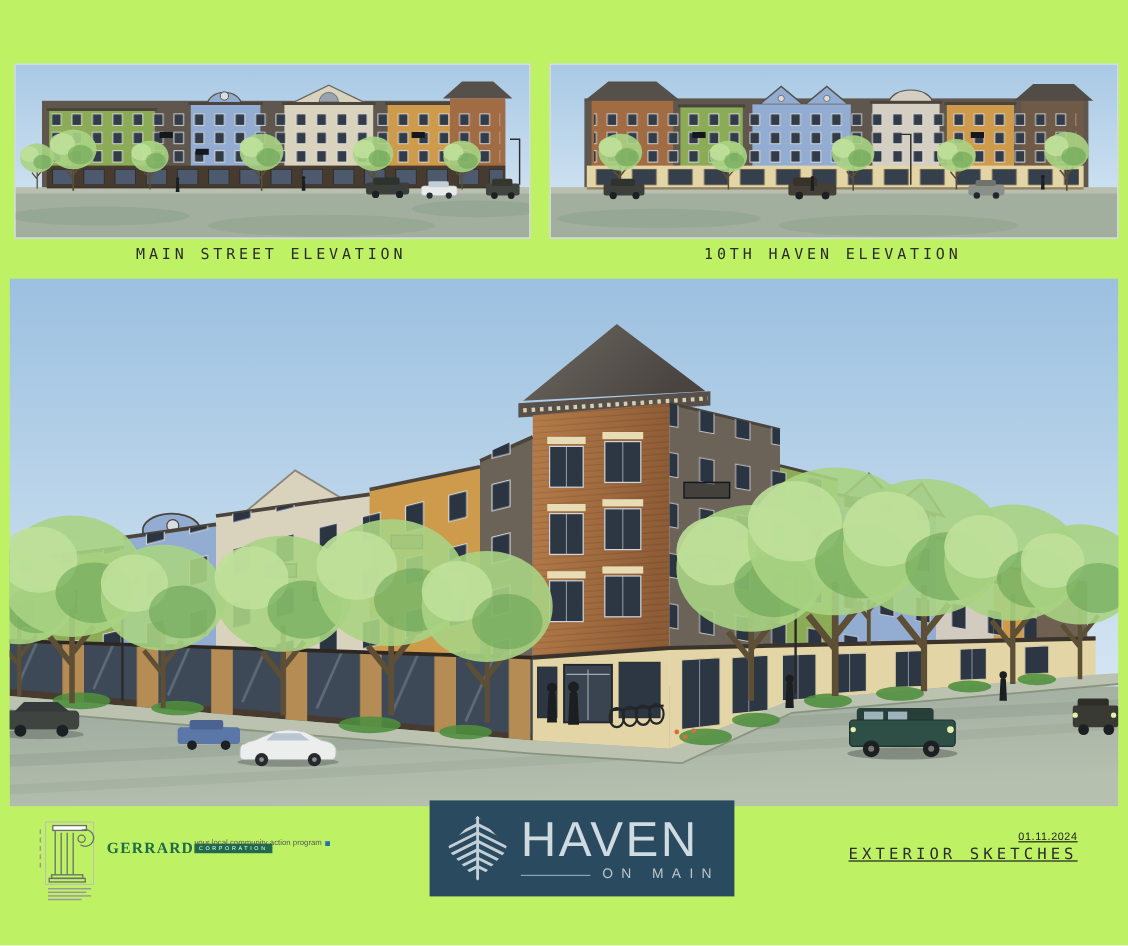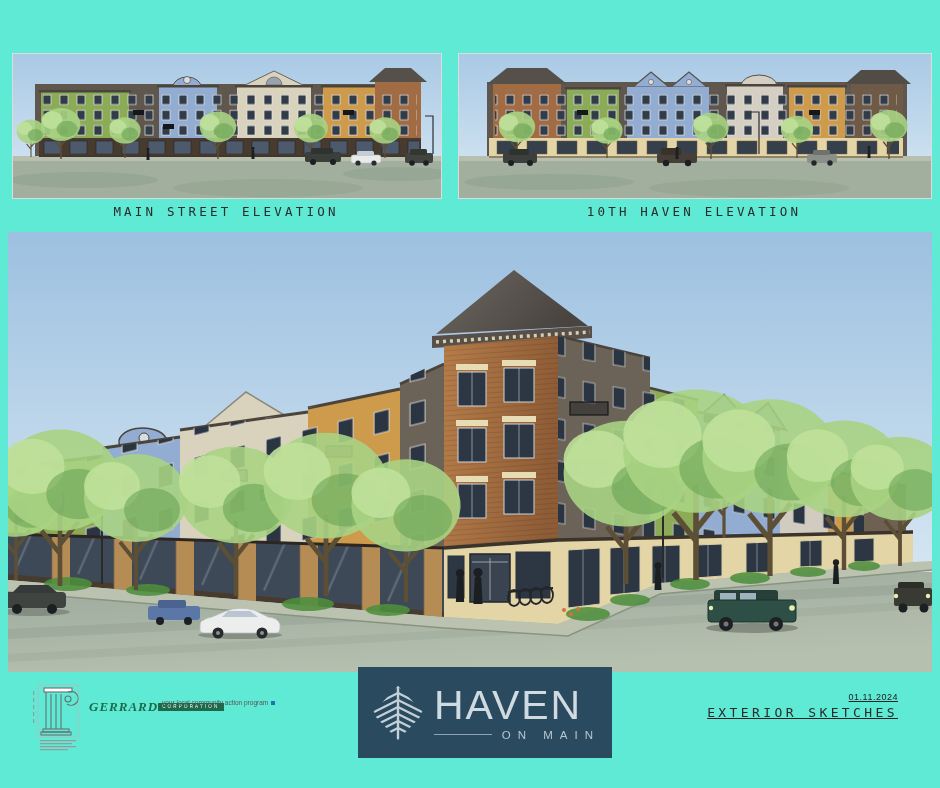--- a/index.html
+++ b/index.html
@@ -1,31 +1,31 @@
 <!DOCTYPE html>
 <html style="--sky-top: #9cc0e0; --sky-bottom: #d8e8f3; --street: #a2af9f; --sidewalk: #bcc2b0; --facade-green: #8cab57; --facade-blue: #92add1; --facade-cream: #d9d2bd; --facade-tan: #d2cbbf; --facade-orange: #ce9a4b; --facade-brick: #a16b44; --facade-dark: #6b6258; --roof-dark: #54504b; --storefront-dark: #473b30; --stone: #e4d5a6; --glass-dark: #2d3743; --tree-light: #a9d383; --tree-dark: #64a151; --shrub: #4e8f3e; --haven-bg: #2a4a5f; --haven-fg: #cfdae1; --gerrard-green: #1d6b4a; --couleecap-blue: #2173ae;"><head>
 <meta charset="utf-8">
 <style>
   html,body{margin:0;padding:0;background:#ffffff;}
-  .sheet{position:relative;width:940px;height:788px;background:#5eead4;overflow:hidden;
+  .sheet{position:relative;width:940px;height:788px;background:#bef264;overflow:hidden;
          font-family:"Liberation Sans",sans-serif;color:#222;}
   .abs{position:absolute;}
   .elev{border:1px solid #dcdcdc;background:#bcd6ec;}
   .caption{font-family:"DejaVu Sans Mono",monospace;font-size:12.5px;letter-spacing:3.2px;
            color:#2b2b2b;text-align:center;white-space:nowrap;}
   
   .haven-box{background:var(--haven-bg);display:flex;align-items:center;padding:0 12px;box-sizing:border-box;}
   .haven-right{flex:1;display:flex;flex-direction:column;justify-content:center;margin-left:8px;}
   .haven-name{font-size:41px;font-weight:300;letter-spacing:2px;color:var(--haven-fg);line-height:1;}
   .haven-sub-row{display:flex;align-items:center;margin-top:3px;}
   .haven-rule{flex:1;height:1px;background:#8ea4b2;margin-right:10px;}
   .haven-sub{font-size:11.5px;letter-spacing:7px;color:#b9c6cf;}
   .gerrard{display:flex;flex-direction:row;align-items:center;}
   .gerrard-name{font-family:"Liberation Serif",serif;font-weight:bold;font-size:13px;
-                letter-spacing:1px;color:var(--gerrard-green);margin-top:1px;font-style:italic;}
+                letter-spacing:1px;color:var(--gerrard-green);margin-top:1px;}
   .gerrard-bar{background:var(--gerrard-green);color:#fff;font-size:4.5px;letter-spacing:2.2px;
                padding:1.5px 4px;margin-top:1px;}
   .gerrard-url{width:44px;height:2px;background:#8a6a55;opacity:.8;margin-top:2px;}
   .coulee-name{font-weight:bold;font-size:27px;color:var(--couleecap-blue);line-height:1;
                letter-spacing:-.5px;}
   .coulee-tag{font-size:6.5px;color:#555;margin-top:2px;display:flex;align-items:center;gap:3px;}
   .coulee-sq{width:4px;height:4px;background:var(--couleecap-blue);display:inline-block;}
   .sheet-meta{text-align:right;text-decoration:underline;}
   .sheet-date{font-size:9px;color:#1d1d1f;letter-spacing:.5px;}
   .sheet-title{font-family:"DejaVu Sans Mono",monospace;font-size:13px;letter-spacing:3.4px;
@@ -464,21 +464,21 @@
     <div class="gerrard-url"></div>
   </div>
 
   <div class="abs" style="left:162px;top:697px;">
     <div class="coulee-tag">
       <span>your local community action program</span>
       <span class="coulee-sq"></span>
     </div>
   </div>
 
-  <div class="abs haven-box" style="left:358px;top:667px;width:254px;height:91px;">
+  <div class="abs haven-box" style="left:358px;top:667px;width:254px;height:80px;">
     <svg width="56" height="58" viewBox="0 0 56 58">
       <defs>
         <clipPath id="leafClip">
             <polygon points="28,2 54,29 28,56 2,29"></polygon>
           </clipPath>
       </defs>
       <g clip-path="url(#leafClip)" stroke="#c3cfd7" stroke-width="2.4" fill="none">
         <path d="M4,14 L28,2 L52,14"></path>
           <path d="M4,21 L28,9 L52,21"></path>
         <path d="M4,28 L28,16 L52,28"></path>

